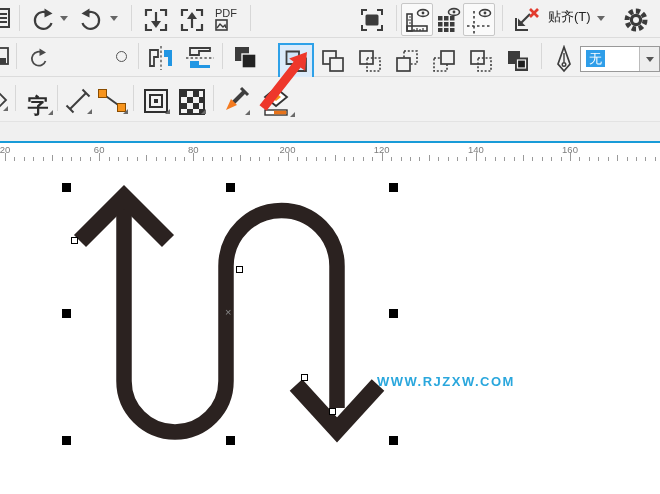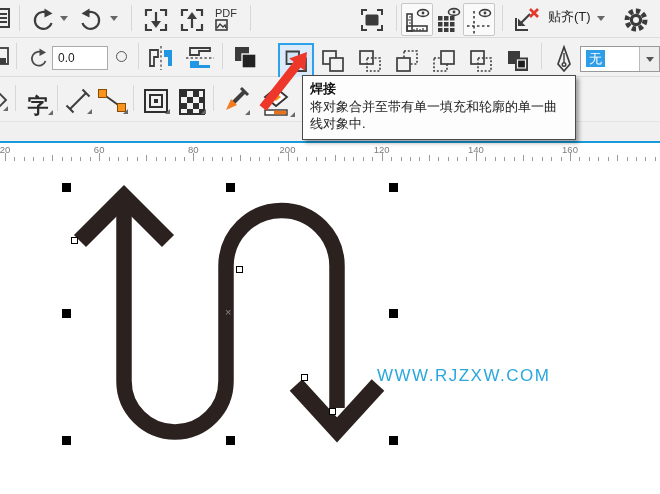--- a/index.html
+++ b/index.html
@@ -34,21 +34,21 @@
   .handle{position:absolute;width:9px;height:9px;background:#000;}
   .node{position:absolute;width:7px;height:7px;background:#fff;border:1px solid #000;box-sizing:border-box;}
   #centerx{position:absolute;font-size:11px;color:#8a8a8a;}
   #tooltip{position:absolute;left:302px;top:75px;width:258px;background:#fdfdfd;
            border:1px solid #4a4a4a;box-shadow:3px 3px 4px rgba(0,0,0,.35);
            padding:4px 7px 6px 7px;z-index:30;}
   #tooltip .tt-title{font-size:13px;font-weight:bold;color:#111;}
   #tooltip .tt-body{font-size:13px;color:#222;line-height:1.3;margin-top:1px;}
   #watermark{position:absolute;left:377px;top:360px;z-index:6;}
   #wm-title{font-size:31px;font-weight:bold;color:#1d87cd;letter-spacing:0px;line-height:1.1;}
-  #wm-url{font-size:17px;font-weight:normal;color:#2aa7dd;letter-spacing:1.5px;margin-top:6px;}
+  #wm-url{font-size:13px;font-weight:bold;color:#2aa7dd;letter-spacing:1.5px;margin-top:14px;}
   svg{display:block;}
   .deg{width:9px;height:9px;border:1.7px solid #555;border-radius:50%;}
 </style>
 </head>
 <body>
 
 <div id="page">
 
   <div id="row1" class="row">
     <div class="ic" style="left:-7px;top:7px;width:18px;height:22px;">
@@ -196,23 +196,20 @@
           <rect x="4" y="12" width="8" height="6" fill="#3d3d3d"></rect>
         </svg>
     </div>
     <div class="sep" style="left:16px;"></div>
 
     <div class="ic" style="left:26px;top:8px;width:24px;height:24px;">
       <svg width="22" height="22" viewBox="0 0 22 22">
           <path d="M16 5 A7 7 0 1 0 18.5 13" fill="none" stroke="#4a4a4a" stroke-width="1.8"></path>
           <polygon points="12.5,0.5 19,4.5 12.5,8" fill="#4a4a4a"></polygon>
         </svg>
-    </div>
-    <div class="combo" style="left:52px;top:8px;width:54px;height:22px;border-color:#aaa;">
-      <span class="txt">0.0</span>
     </div>
     <div class="ic" style="left:116px;top:13px;">
         <span class="deg"></span>
       </div>
 
     <div class="sep" style="left:138px;"></div>
 
     <div class="ic" style="left:145px;top:6px;width:32px;height:27px;">
       <svg width="30" height="26" viewBox="0 0 30 26">
           <path d="M4 5 h8 v7 h-4 v9 h-4 z" fill="none" stroke="#3d3d3d" stroke-width="1.8"></path>
@@ -476,18 +473,14 @@
   <div id="centerx" style="left:225px;top:306px;">×</div>
 
   <div id="watermark">
     <div id="wm-url">WWW.RJZXW.COM</div>
   </div>
 
   <svg style="position:absolute;left:0;top:0;z-index:20;pointer-events:none;" width="660" height="140">
     <polygon points="266.5,110.8 300.6,67.4 305,70.8 307,52 289.2,58.4 293.6,61.8 259.5,105.2" fill="#ee372b"></polygon>
   </svg>
 
-  <div id="tooltip">
-    <div class="tt-title">焊接</div>
-    <div class="tt-body">将对象合并至带有单一填充和轮廓的单一曲线对象中.</div>
-  </div>
 
 </div>
 
 </body></html>

